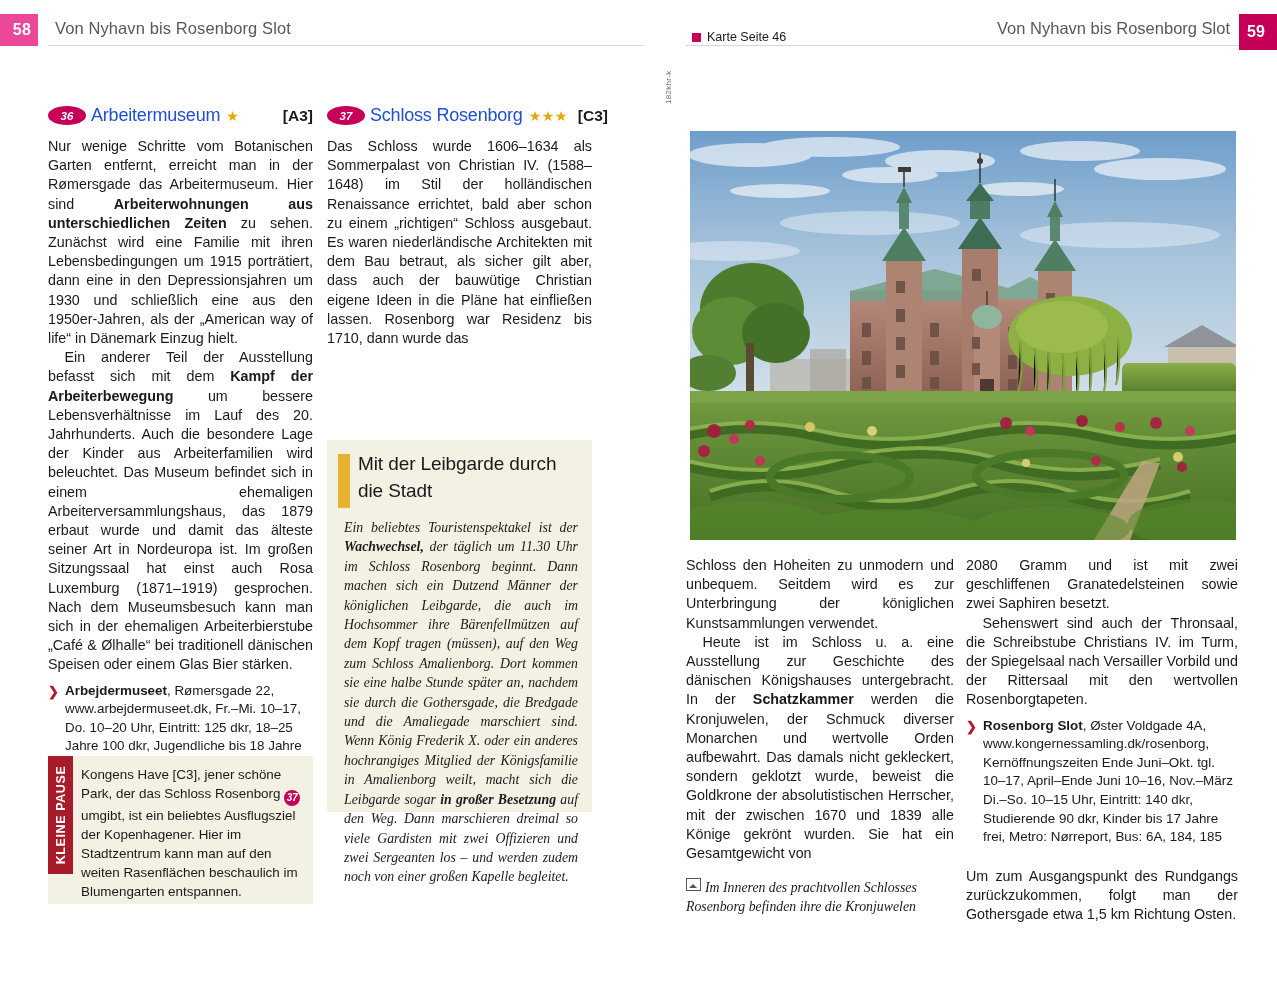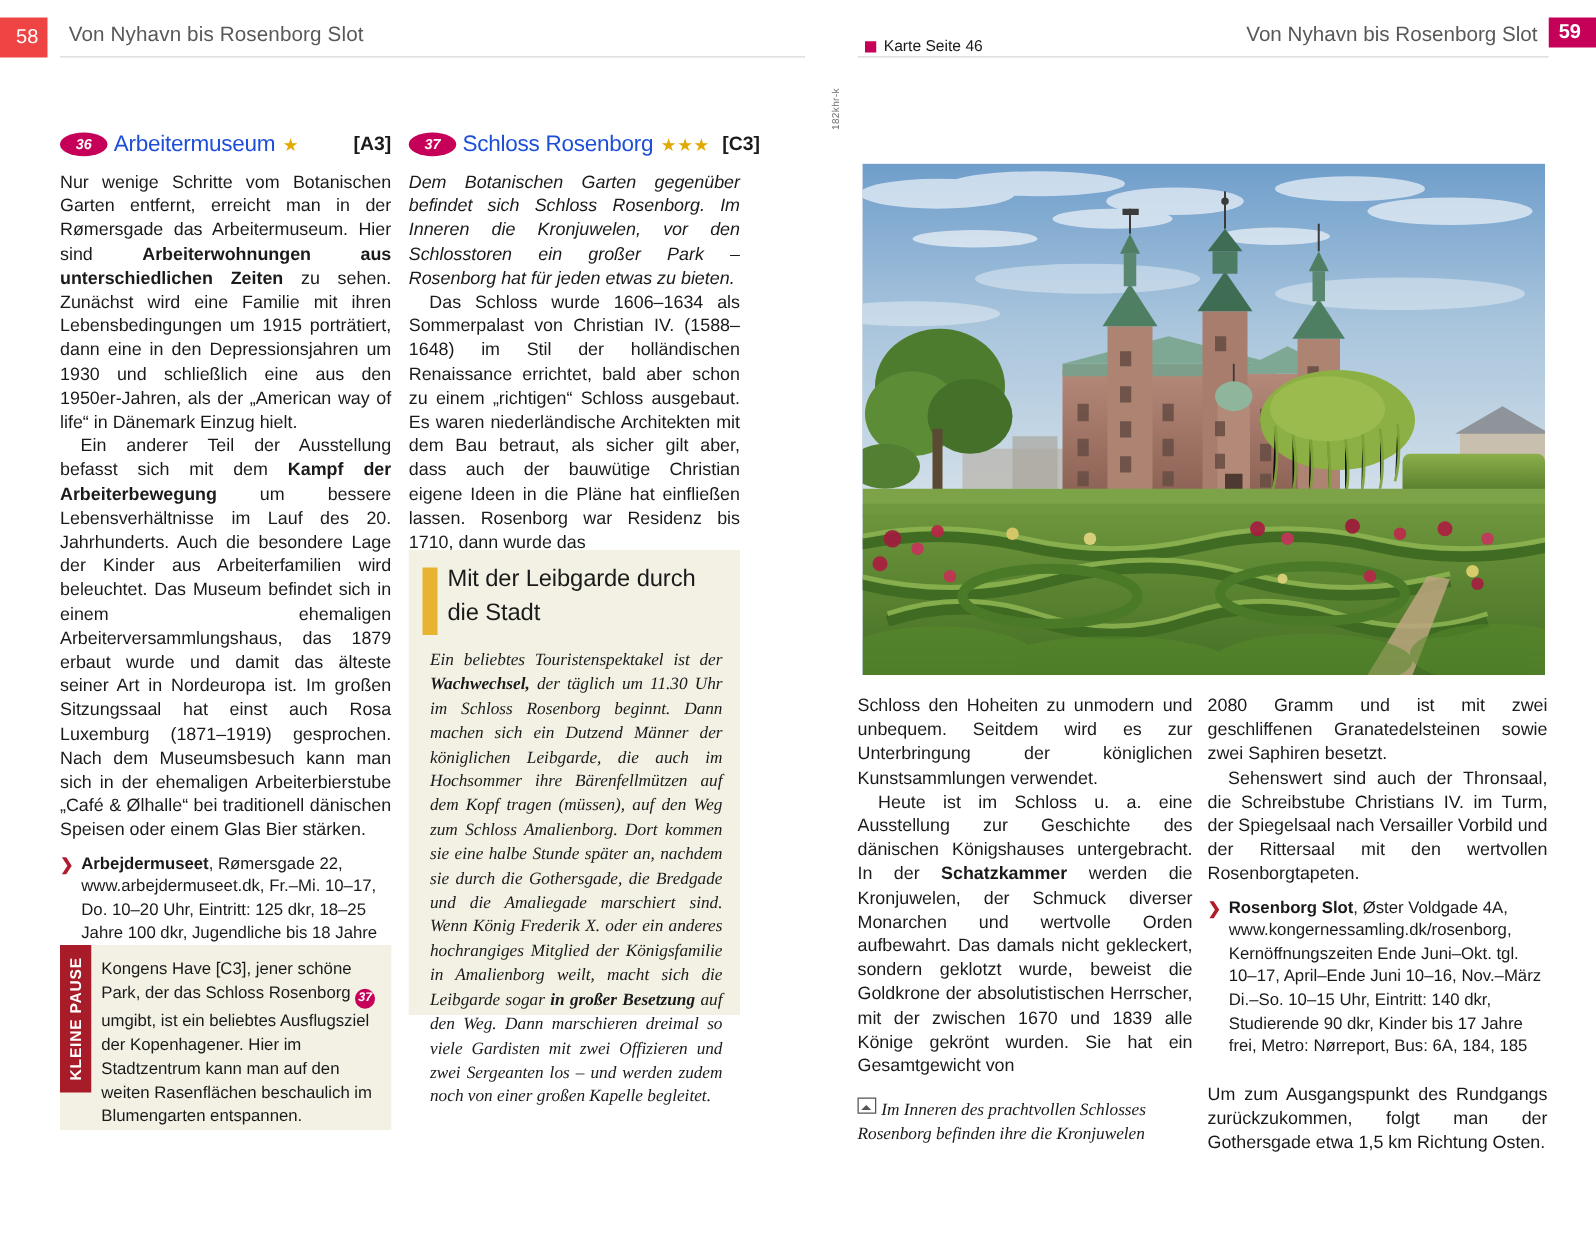--- a/index.html
+++ b/index.html
@@ -9,31 +9,31 @@
     font-family:"Liberation Sans",sans-serif;
     color:#1a1a1a;
     overflow:hidden;
     position:relative;
   }
   .page{position:absolute;inset:0;}
 
   
   .folio-left{
     position:absolute;left:0;top:14px;width:38px;height:32px;
-    background:#ef4444;color:#ffffff;
-    font-size:16px;font-weight:400;
+    background:#ec4899;color:#ffffff;
+    font-size:16px;font-weight:700;
     display:flex;align-items:center;justify-content:flex-end;
     padding-right:7px;box-sizing:border-box;letter-spacing:.2px;text-align:center;
   }
   .head-left{
     position:absolute;left:55px;top:19px;
     font-size:16.5px;color:#58585a;letter-spacing:.1px;white-space:nowrap;
   }
   .folio-right{
-    position:absolute;right:0;top:14px;width:38px;height:24px;
+    position:absolute;right:0;top:14px;width:38px;height:36px;
     background:#c60058;color:#ffffff;
     font-size:16px;font-weight:700;
     display:flex;align-items:center;justify-content:flex-start;
     padding-left:8px;box-sizing:border-box;
   }
   .head-right{
     position:absolute;right:47px;top:19px;
     font-size:16.5px;color:#58585a;white-space:nowrap;
   }
   .map-ref{
@@ -205,21 +205,20 @@
 
   <div class="col c2">
 
     <div class="sight-head">
       <span class="bullet">37</span>
       <span class="sight-title">Schloss Rosenborg</span>
       <span class="stars">★★★</span>
       <span class="grid-ref">[C3]</span>
     </div>
 
-    <p class="lead">Dem Botanischen Garten gegenüber befindet sich Schloss Rosenborg. Im Inneren die Kronjuwelen, vor den Schlosstoren ein großer Park – Rosenborg hat für jeden etwas zu bieten.</p>
     <p class="body">Das Schloss wurde 1606–1634 als Sommerpalast von Christian IV. (1588–1648) im Stil der holländischen Renaissance errichtet, bald aber schon zu einem „richtigen“ Schloss ausgebaut. Es waren niederländische Architekten mit dem Bau betraut, als sicher gilt aber, dass auch der bauwütige Christian eigene Ideen in die Pläne hat einfließen lassen. Rosenborg war Residenz bis 1710, dann wurde das</p>
   </div>
 
   <div class="feature-box">
     <div class="feature-bar"></div>
     <div class="feature-title">Mit der Leibgarde durch die Stadt</div>
     <div class="feature-body"><span>Ein beliebtes Touristenspektakel ist der </span><b>Wachwechsel,</b><span> der täglich um 11.30 Uhr im Schloss Rosenborg beginnt. Dann machen sich ein Dutzend Männer der königlichen Leibgarde, die auch im Hochsommer ihre Bärenfellmützen auf dem Kopf tragen (müssen), auf den Weg zum Schloss Amalienborg. Dort kommen sie eine halbe Stunde später an, nachdem sie durch die Gothersgade, die Bredgade und die Amaliegade marschiert sind. Wenn König Frederik X. oder ein anderes hochrangiges Mitglied der Königsfamilie in Amalienborg weilt, macht sich die Leibgarde sogar </span><b>in großer Besetzung</b><span> auf den Weg. Dann marschieren dreimal so viele Gardisten mit zwei Offizieren und zwei Sergeanten los – und werden zudem noch von einer großen Kapelle begleitet.</span></div>
   </div>
 
   <div class="credit">182khr-k</div>

